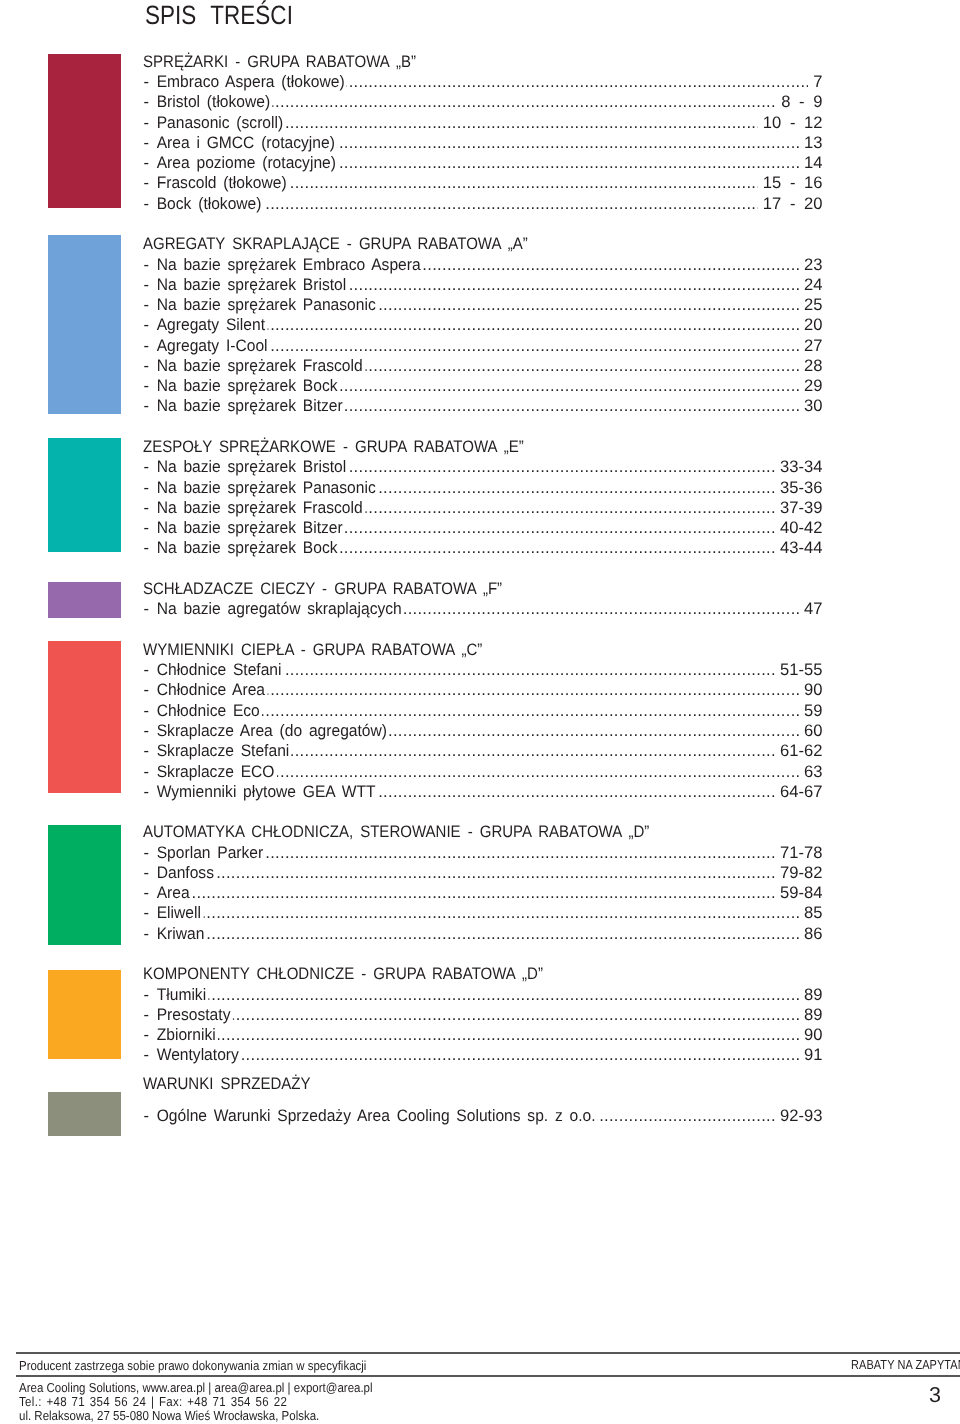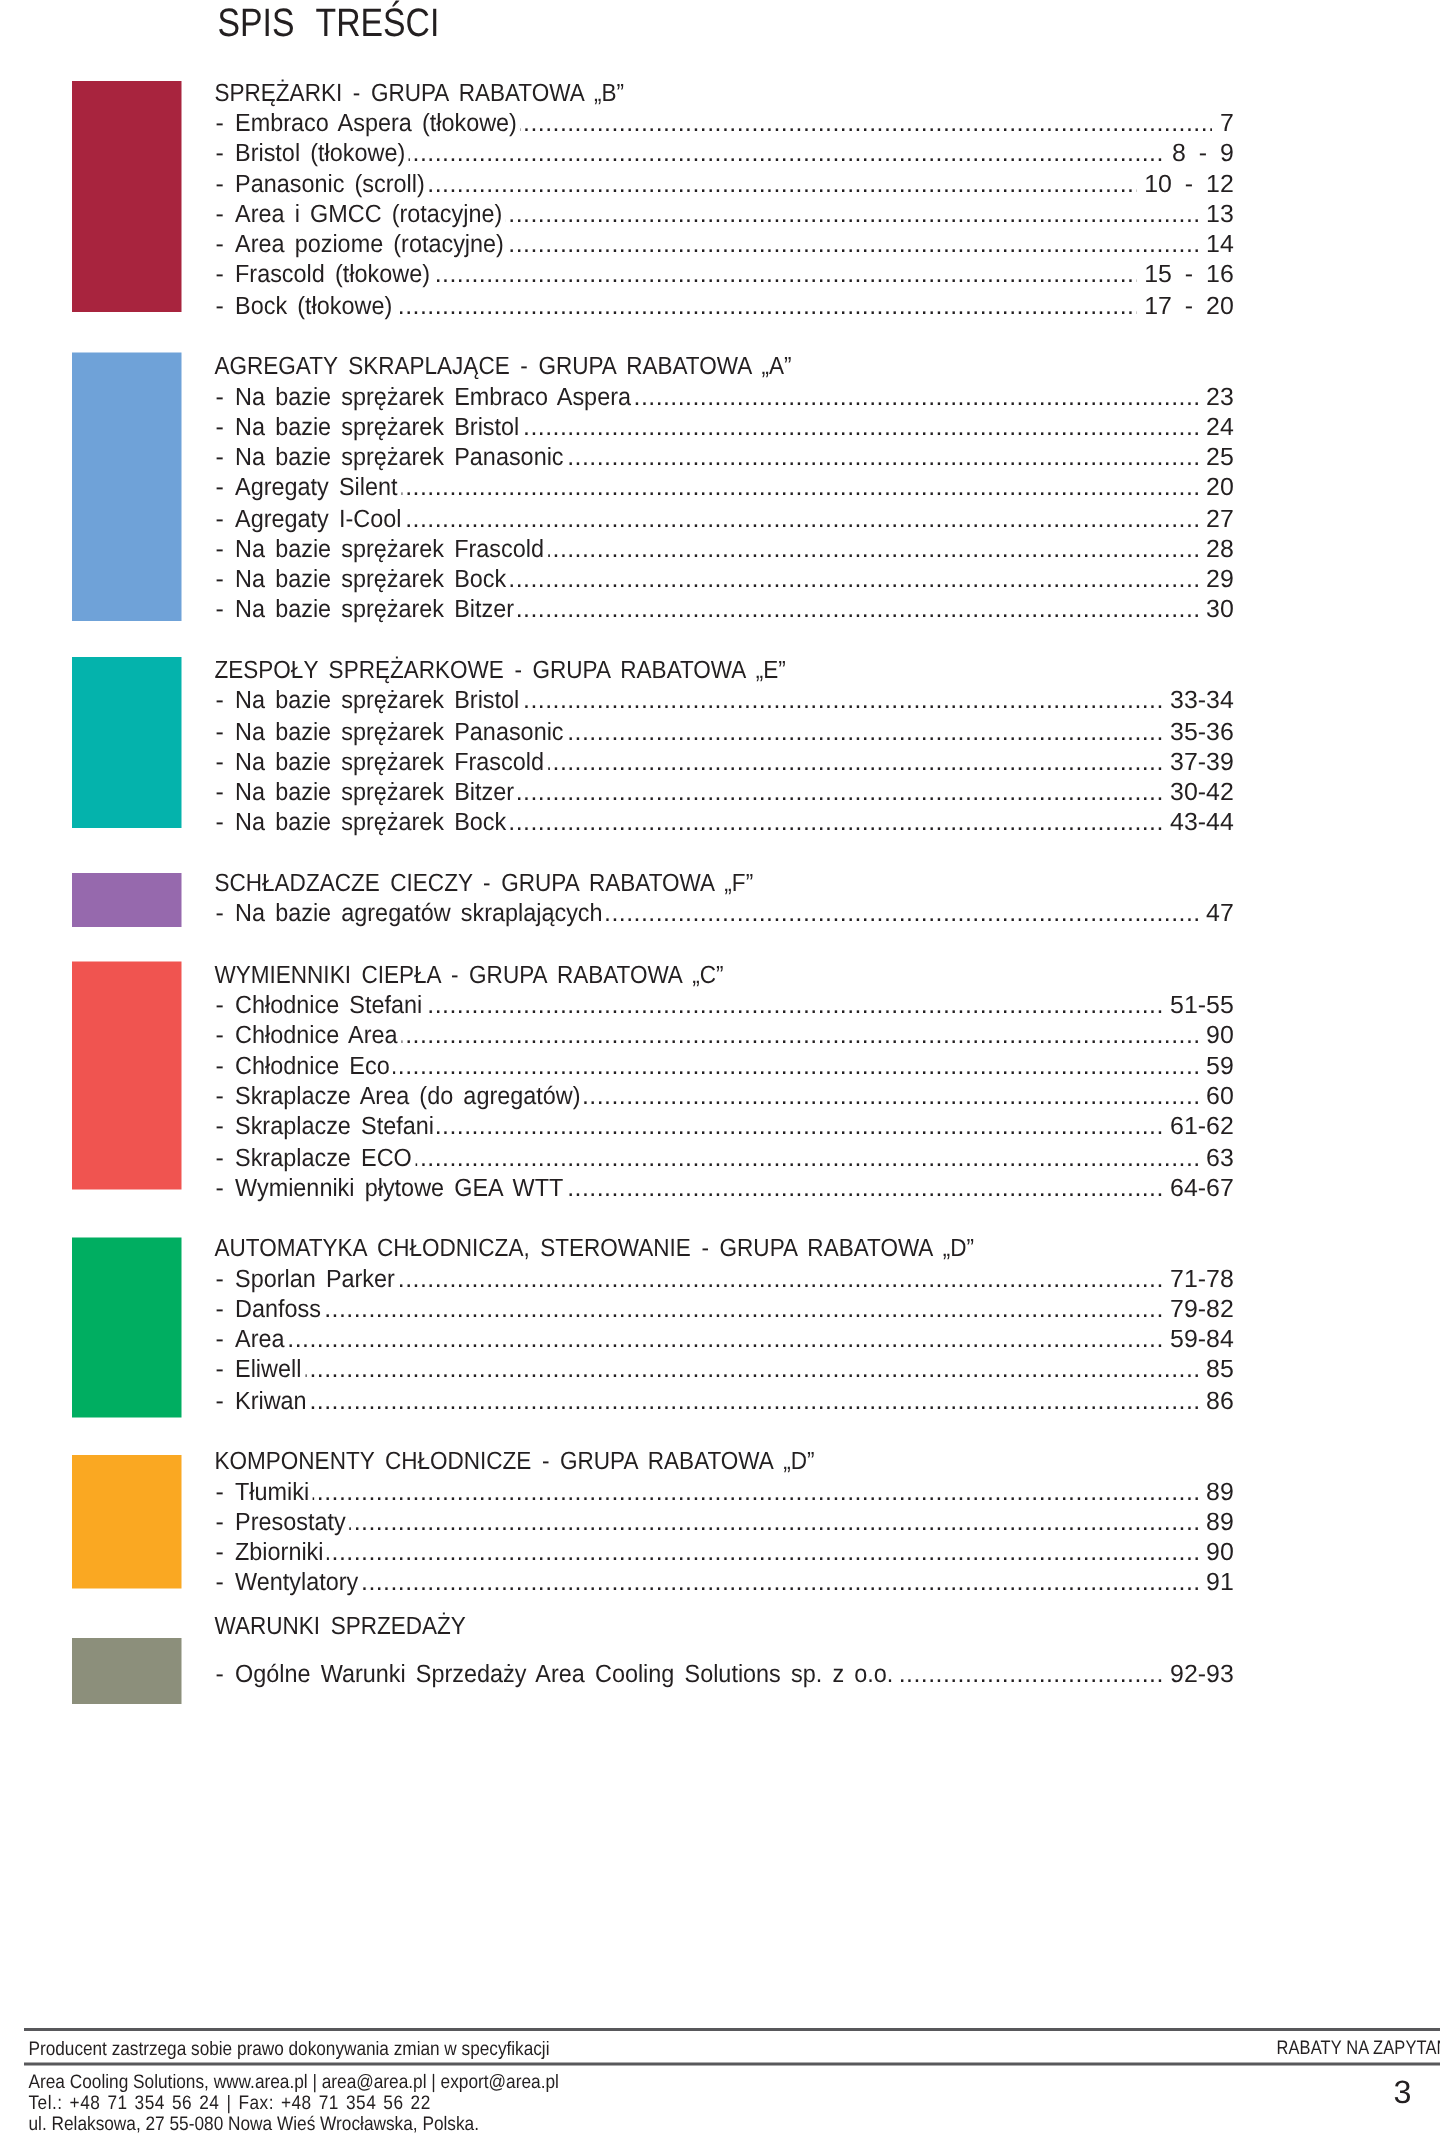--- a/index.html
+++ b/index.html
@@ -235,21 +235,21 @@
           </span>
           <span class="label">Na bazie sprężarek Frascold</span>
           <span class="pages">37-39</span>
         </div>
   <div class="row item" style="top:518.0px">
           <span class="dash">-</span>
           <span class="leader">
             <i>................................................................................................................................................................</i>
           </span>
           <span class="label">Na bazie sprężarek Bitzer</span>
-          <span class="pages">30-42</span>
+          <span class="pages">40-42</span>
         </div>
   <div class="row item" style="top:538.3px">
           <span class="dash">-</span>
           <span class="leader">
             <i>................................................................................................................................................................</i>
           </span>
           <span class="label">Na bazie sprężarek Bock</span>
           <span class="pages">43-44</span>
         </div>
 </div>

